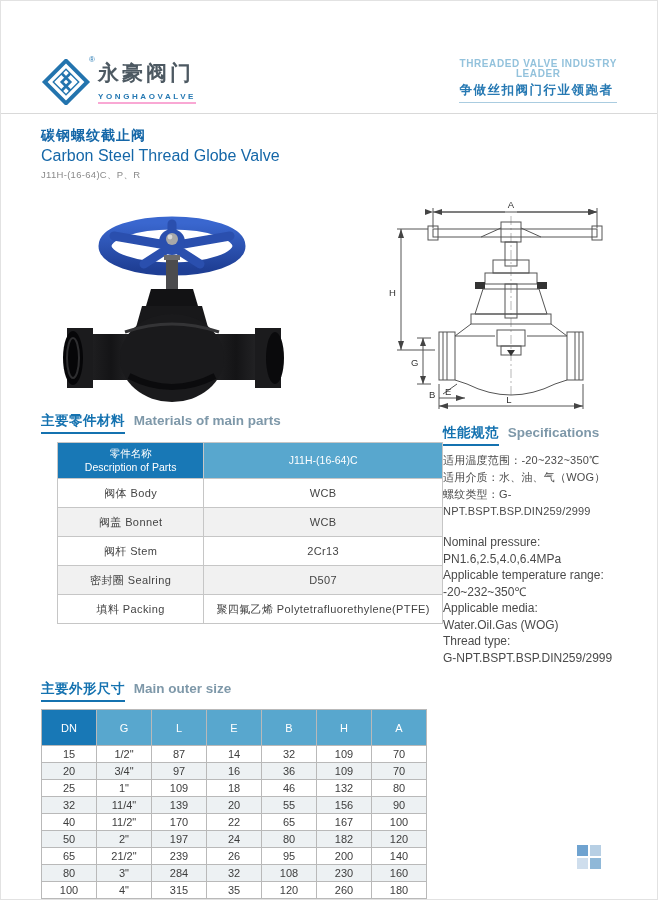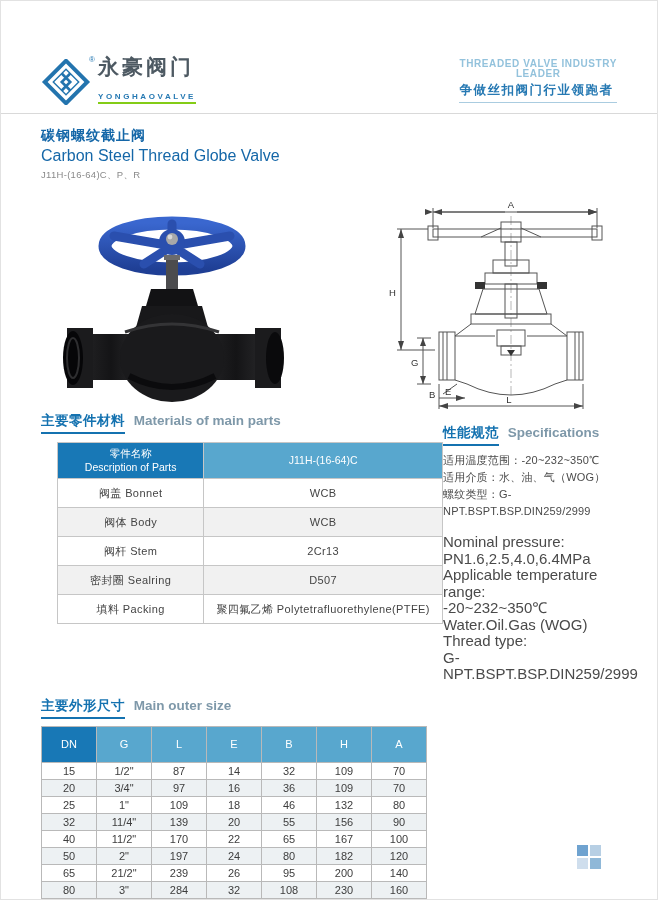--- a/index.html
+++ b/index.html
@@ -6,21 +6,21 @@
   body { background:#e9e9e9; font-family:"Liberation Sans", sans-serif; }
   .page { width:658px; height:900px; background:#ffffff; position:relative; overflow:hidden; margin:0 auto; border:1px solid #e2e2e2; }
 
   
   .header { height:113px; padding:0 40px 8px 40px; display:flex; justify-content:space-between; align-items:flex-end; border-bottom:1px solid #d9d9d9; }
   .brand { display:flex; align-items:flex-end; }
   .logo-wrap { position:relative; width:50px; height:46px; }
   .reg-mark { position:absolute; top:-4px; right:-4px; font-size:8px; color:#2679b3; }
   .brand-text { margin-left:7px; padding-bottom:1px; }
   .brand-cn { font-size:21px; font-weight:bold; letter-spacing:3px; color:#4d5962; line-height:22px; }
-  .brand-en { font-size:8px; font-weight:bold; letter-spacing:2.6px; color:#2679b3; border-bottom:2px solid #84cc16; padding-bottom:1px; margin-top:14px; }
+  .brand-en { font-size:8px; font-weight:bold; letter-spacing:2.6px; color:#2679b3; border-bottom:2px solid #f9a8d4; padding-bottom:1px; margin-top:8px; }
   .slogan { text-align:left; padding-bottom:2px; }
   .slogan-en { font-size:10px; font-weight:bold; letter-spacing:0.6px; color:#93c2dc; line-height:10px; }
   .slogan-en2 { display:flex; align-items:center;flex-direction:column; }
   .slogan-en2 .rule { flex:1; height:1px; background:#bcd8e8; margin-left:6px; }
   .slogan-cn { font-size:12.5px; font-weight:bold; letter-spacing:1.5px; color:#2679b3; margin-top:3px; padding-bottom:3px; border-bottom:1px solid #aacce0; }
 
   
   .title-block { padding:13px 40px 0 40px; }
   .title-cn { font-size:14px; font-weight:bold; color:#1567a8; letter-spacing:1px; }
   .title-en { font-size:16px; font-weight:normal; color:#1567a8; margin-top:2px; }
@@ -44,21 +44,21 @@
   .mat-table th, .mat-table td { border:1px solid #c6c6c6; text-align:center; vertical-align:middle; }
   .mat-table col.c1 { width:38%; }
   .mat-table th { height:36px; font-weight:normal; color:#fff; font-size:10.5px; line-height:1.3; }
   .mat-th-dark { background:#1878b6; }
   .mat-th-light { background:#58a7ce; }
   .mat-table td { height:29px; letter-spacing:0.4px; }
   .mat-table tr:nth-child(even) td { background:#f1f1f1; }
 
   .spec-line-cn { font-size:11px; color:#4a4a4a; line-height:17px; letter-spacing:0.2px; }
   .spec-block-en { margin-top:14px; }
-  .spec-line-en { font-size:15px; color:#4a4a4a; line-height:16.5px; }
+  .spec-line-en { font-size:12px; color:#4a4a4a; line-height:16.5px; }
 
   
   .size-section { padding:14px 18px 0 40px; }
   .size-table { width:386px; margin-top:7px; font-size:11px; color:#3d3d3d; table-layout:fixed; }
   .size-table th, .size-table td { border:1px solid #b9b9b9; text-align:center; vertical-align:middle; }
   .size-table th { height:36px; color:#fff; font-weight:normal; font-size:11px; }
   .size-th-dark { background:#1878b6; }
   .size-th-light { background:#58a7ce; }
   .size-table td { height:17px; }
   .size-table tr:nth-child(even) td { background:#edf1f3; }
@@ -245,25 +245,25 @@
           <tr>
             <th class="mat-th-dark">
               <div>零件名称</div>
               <div>Description of Parts</div>
             </th>
             <th class="mat-th-light">J11H-(16-64)C</th>
           </tr>
         </thead>
         <tbody>
           <tr>
-              <td>阀盖 Bonnet</td>
+              <td>阀体 Body</td>
               <td>WCB</td>
             </tr>
           <tr>
-              <td>阀体 Body</td>
+              <td>阀盖 Bonnet</td>
               <td>WCB</td>
             </tr>
           <tr>
               <td>阀杆 Stem</td>
               <td>2Cr13</td>
             </tr>
           <tr>
               <td>密封圈 Sealring</td>
               <td>D507</td>
             </tr>
@@ -283,20 +283,21 @@
       <div style="margin-top:6px;">
         <div class="spec-line-cn">适用温度范围：-20~232~350℃</div>
         <div class="spec-line-cn">适用介质：水、油、气（WOG）</div>
         <div class="spec-line-cn">螺纹类型：G-NPT.BSPT.BSP.DIN259/2999</div>
       </div>
       <div class="spec-block-en">
         <div class="spec-line-en">Nominal pressure:</div>
         <div class="spec-line-en">PN1.6,2.5,4.0,6.4MPa</div>
         <div class="spec-line-en">Applicable temperature range:</div>
         <div class="spec-line-en">-20~232~350℃</div>
+        <div class="spec-line-en">Applicable media:</div>
         <div class="spec-line-en">Water.Oil.Gas (WOG)</div>
         <div class="spec-line-en">Thread type:</div>
         <div class="spec-line-en">G-NPT.BSPT.BSP.DIN259/2999</div>
       </div>
     </div>
   </div>
 
   <div class="size-section">
     <div class="sec-title">
       <span class="sec-cn">主要外形尺寸</span>

